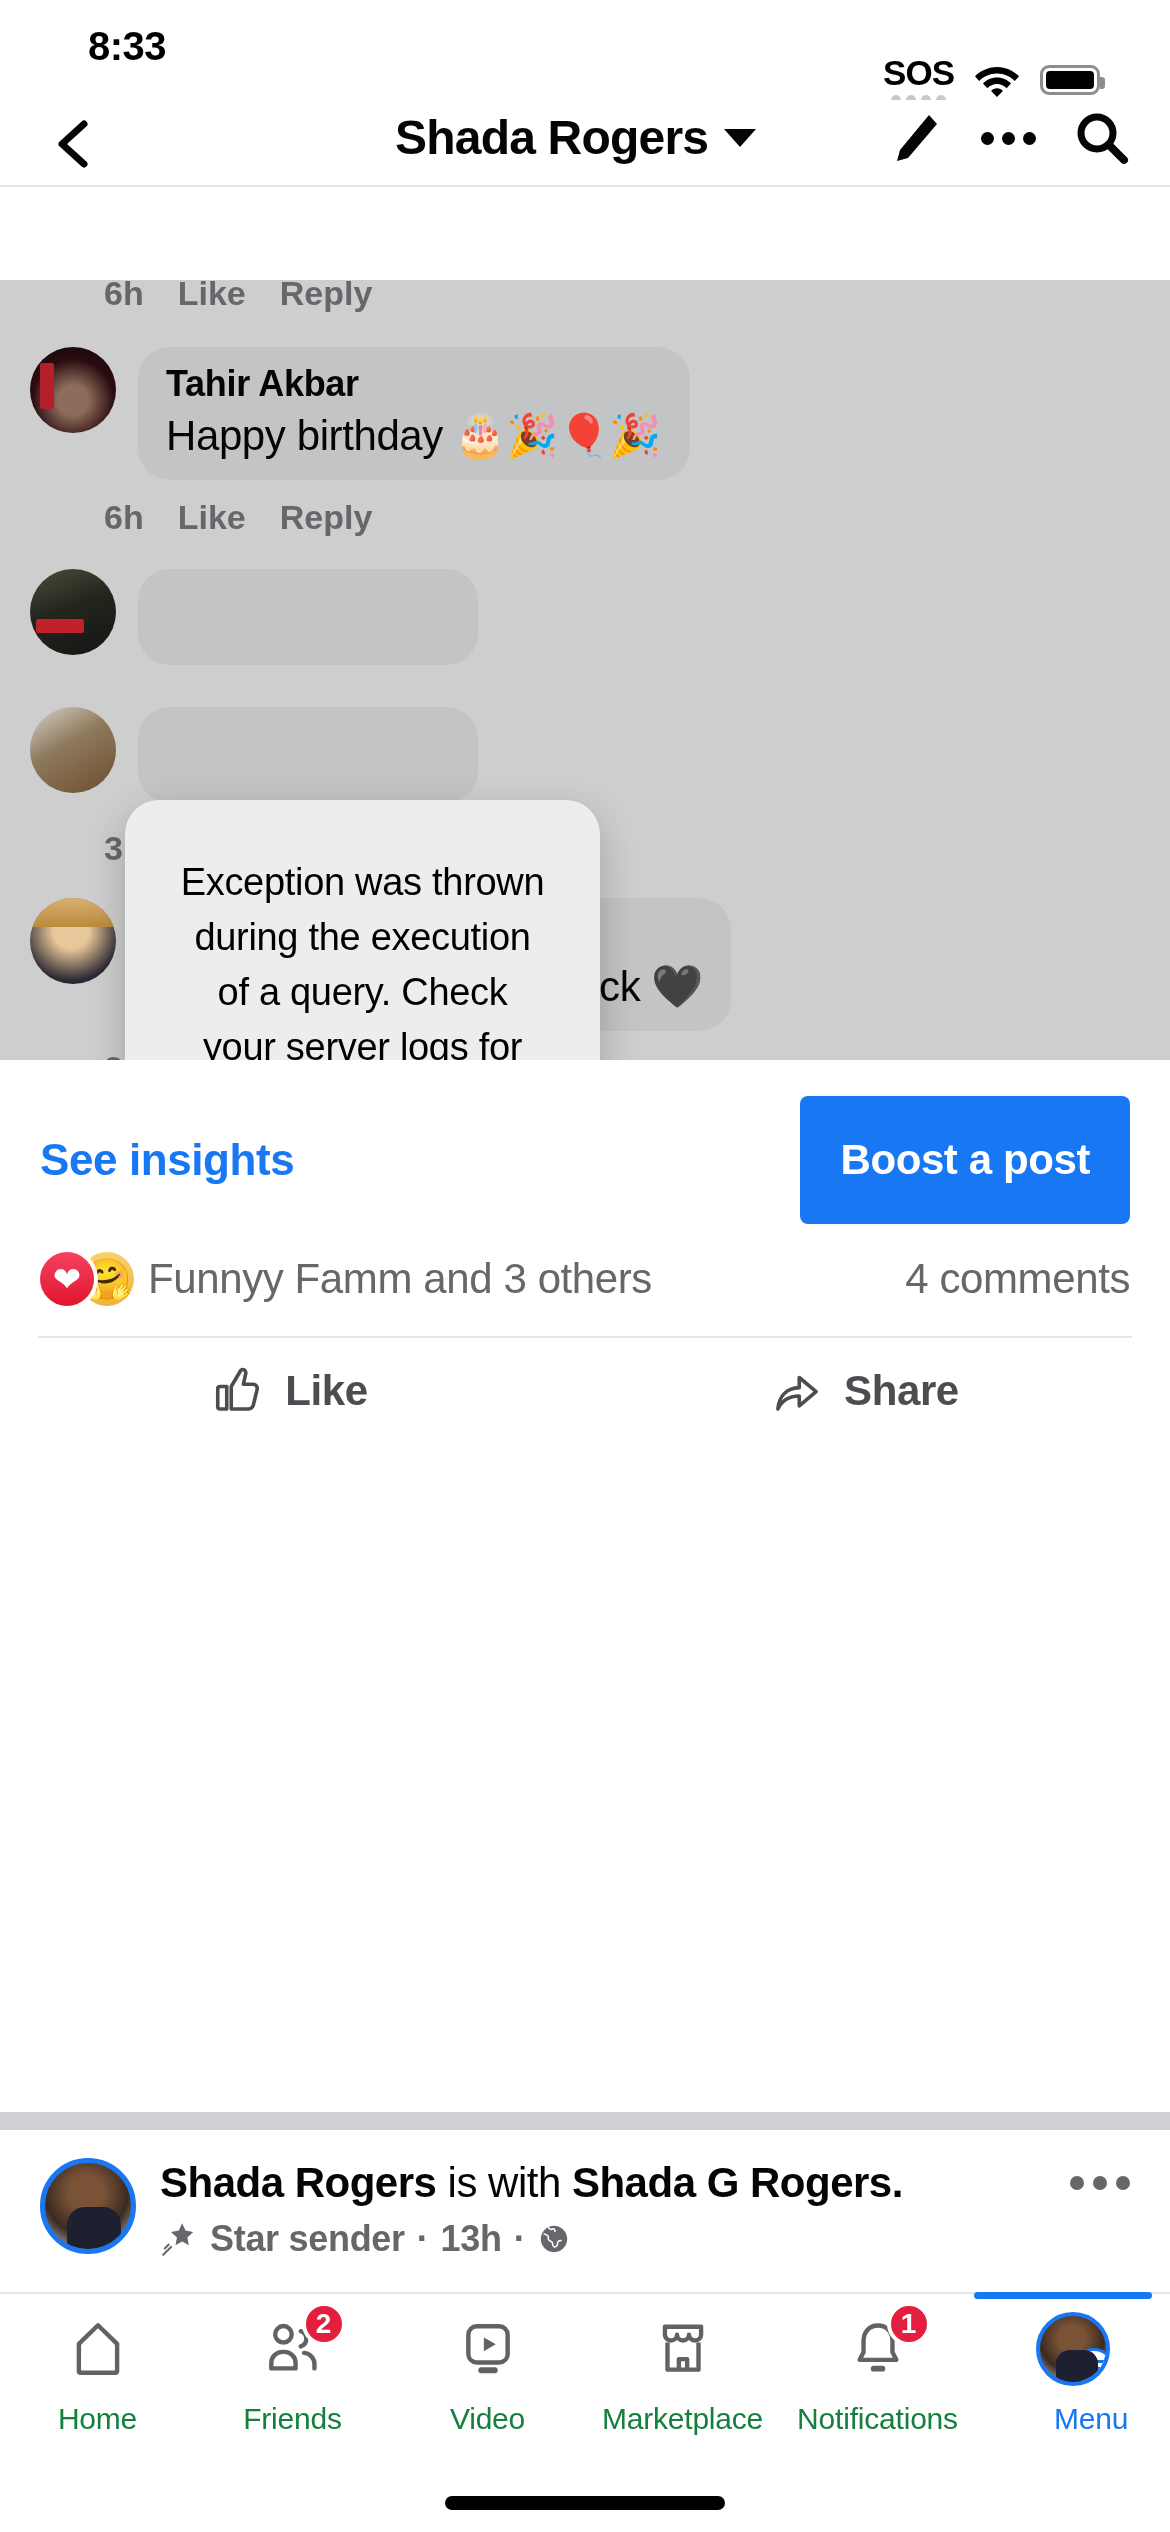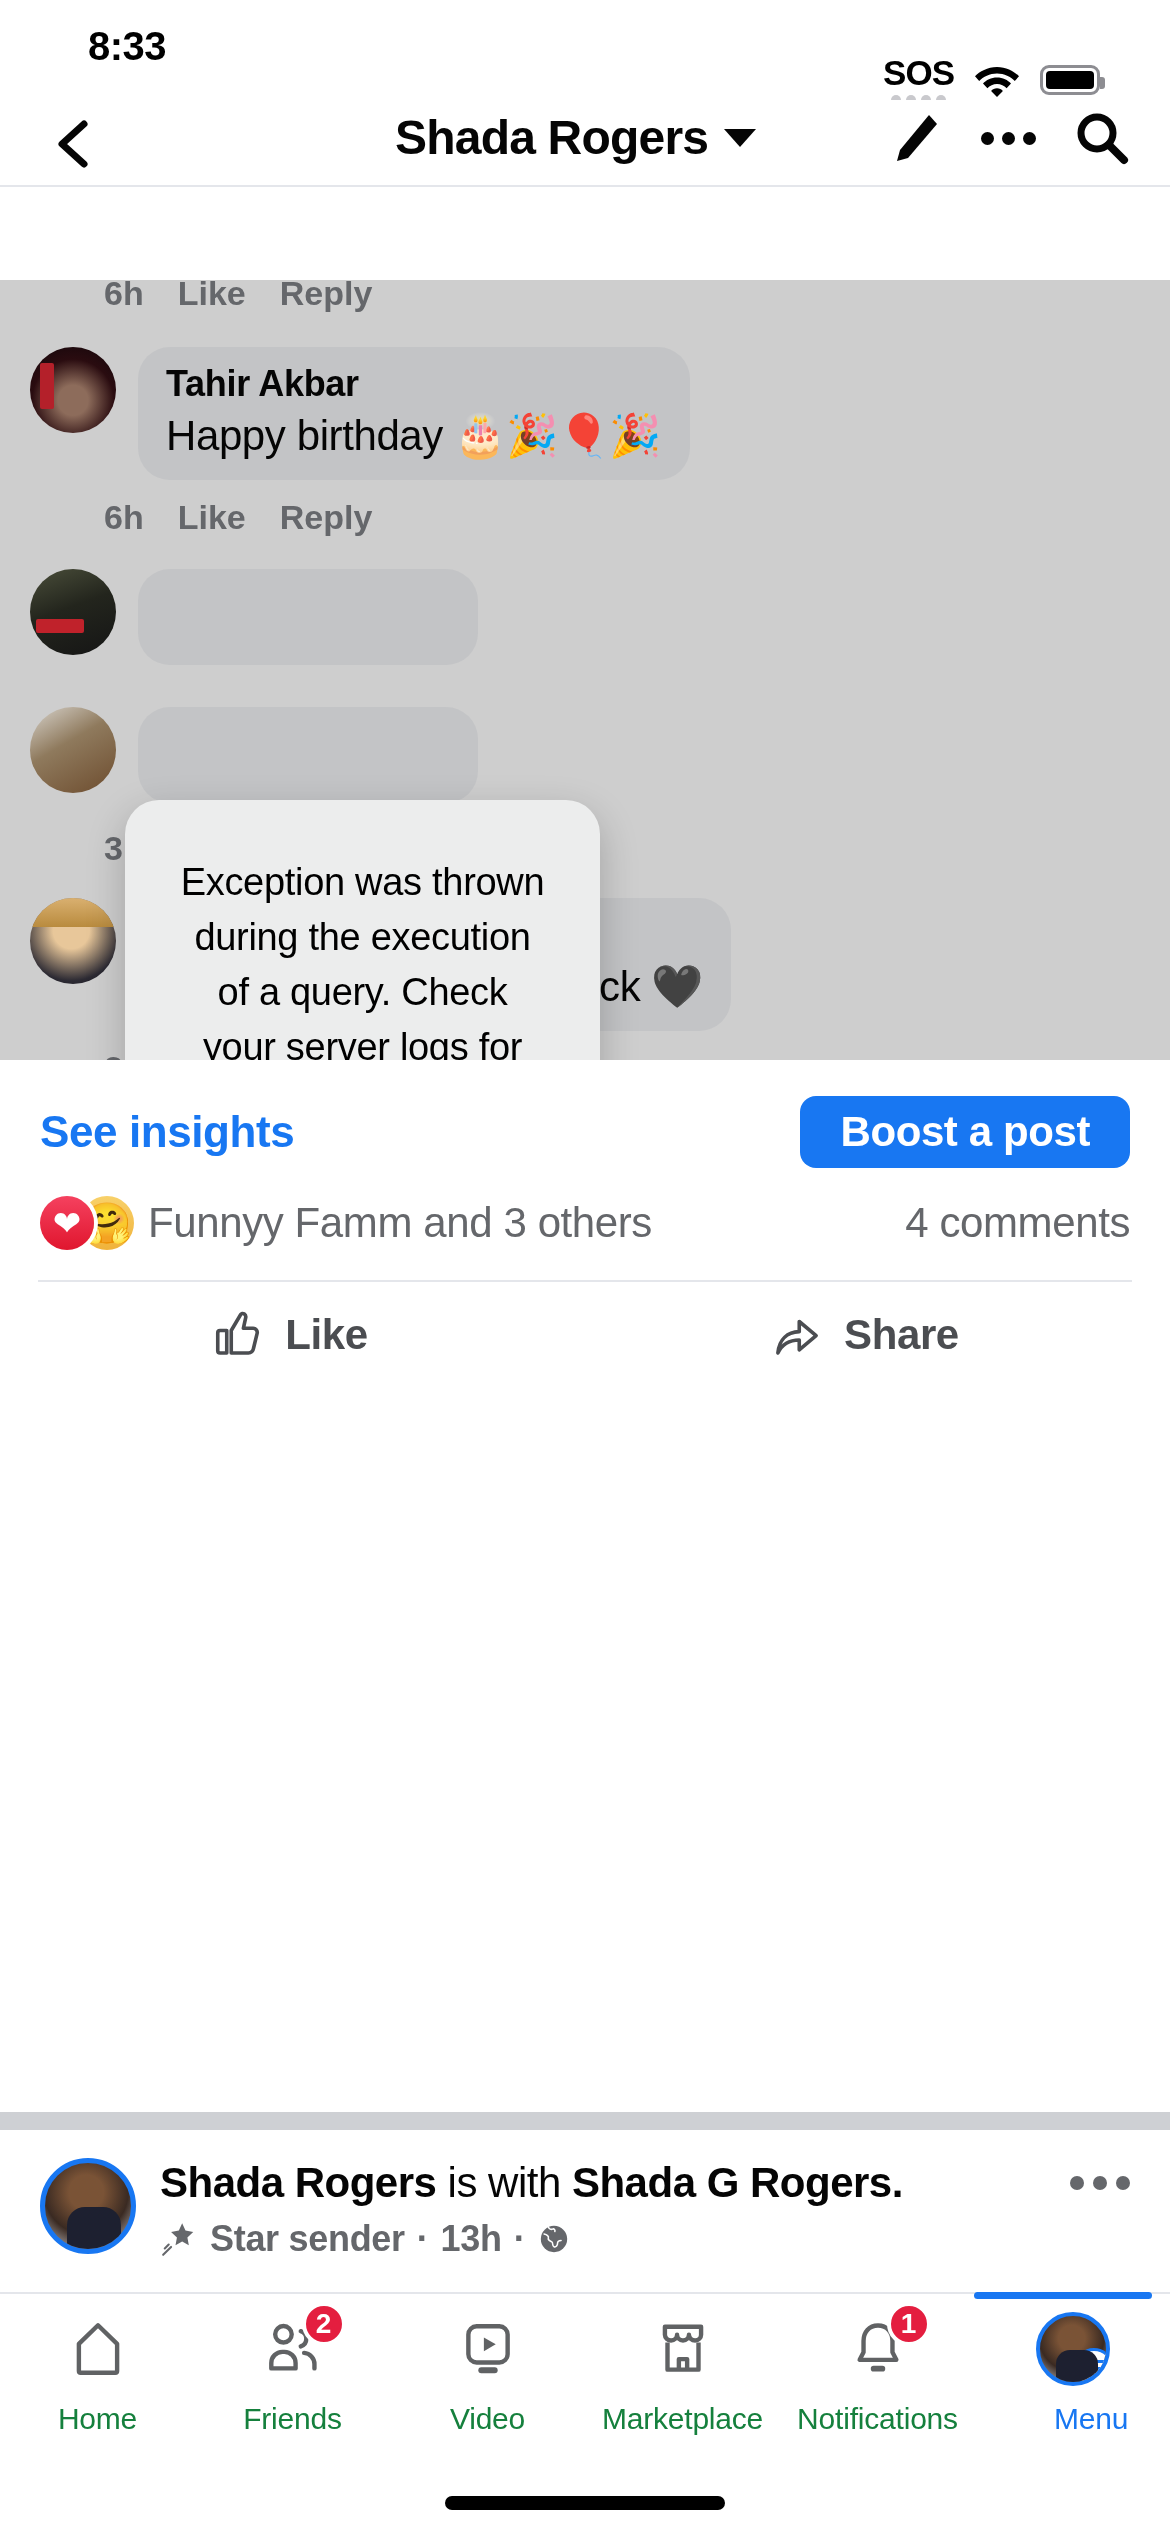--- a/index.html
+++ b/index.html
@@ -90,21 +90,21 @@
   .alert-divider { height:2px; background:#b9bbbe; width:100%; }
   .alert-btn { height:124px; display:flex; align-items:center; justify-content:center;
                font-size:44px; color:#2f7df6; cursor:pointer; letter-spacing:-0.3px; }
 
   
   .postfooter { position:absolute; top:1060px; left:0; width:1170px; background:#fff; }
   .pf-row1 { display:flex; align-items:center; justify-content:space-between;
              padding:36px 40px 28px 40px; }
   .see-insights { font-size:44px; color:#1877f2; font-weight:700; letter-spacing:-0.4px; cursor:pointer; }
   .boost-btn { background:#1877f2; color:#fff; font-size:42px; font-weight:700;
-               border:none; border-radius:16px; padding:12px 40px; cursor:pointer; letter-spacing:-0.4px; }
+               border:none; border-radius:8px; padding:40px 40px; cursor:pointer; letter-spacing:-0.4px; }
   .pf-row2 { display:flex; align-items:center; justify-content:space-between;
              padding:0 40px 30px 40px; }
   .reactions { display:flex; align-items:center; gap:0; }
   .react-pill { width:54px; height:54px; border-radius:50%; display:inline-flex;
                 align-items:center; justify-content:center; font-size:34px;
                 box-shadow:0 0 0 4px #fff; }
   .r-love { background:linear-gradient(180deg,#f5415f,#e0162e); color:#fff; z-index:2; }
   .r-care { background:linear-gradient(180deg,#f8d16a,#f0b23a); margin-left:-14px; z-index:1; font-size:40px;}
   .react-text { font-size:42px; color:#65676b; margin-left:14px; letter-spacing:-0.4px; }
   .comments-count { font-size:42px; color:#65676b; letter-spacing:-0.4px; cursor:pointer; }

